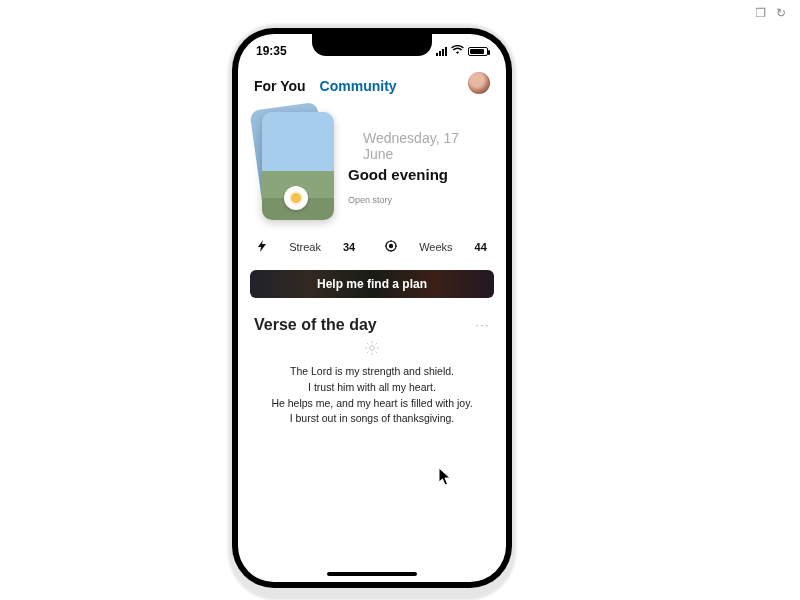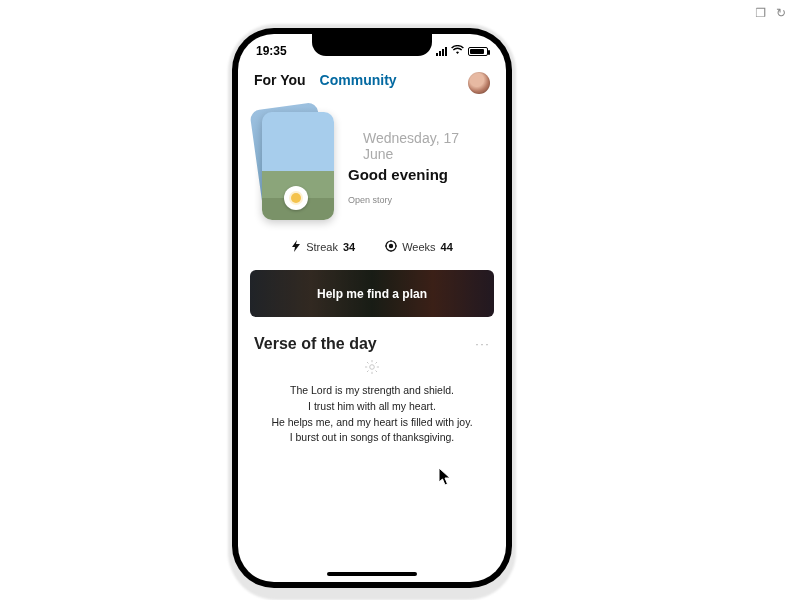--- a/index.html
+++ b/index.html
@@ -96,21 +96,21 @@
     background:#000; border-radius:1px;
   }
   .battery i {
     position:absolute; left:1px; top:1px; bottom:1px; width: 14px;
     background:#000; border-radius:1px;
   }
 
   
   .nav {
     display: flex;
-    align-items: flex-start;
+    align-items: flex-end;
     padding: 4px 16px 8px 16px;
     gap: 28px;
   }
   .tabs { display:flex; gap:14px; flex:1; }
   .tab {
     font-size: 14px;
     font-weight: 700;
     color: #0369a1;
     cursor: pointer;
   }
@@ -188,29 +188,29 @@
 
   
   .stats {
     display: flex;
     gap: 30px;
     justify-content: center;
     padding: 14px 0 8px 0;
     font-size: 11px;
     color: #333;
   }
-  .stat { display:flex; align-items:center; gap:5px; }
+  .stat { display:flex; align-items:center; gap:22px; }
   .stat .label { color:#333; }
   .stat .value { font-weight:700; color:#111; }
   .stat .ic { font-size:11px; }
 
   
   .plan-banner {
     margin: 8px 12px 0 12px;
-    height: 47px;
+    height: 28px;
     border-radius: 6px;
     background:
       linear-gradient(rgba(0,0,0,0.45),rgba(0,0,0,0.45)),
       linear-gradient(90deg,#3a4048,#5a4a3c,#2c3326,#6b3a2a,#3d2c3c);
     display: flex;
     align-items: center;
     justify-content: center;
     color: #fff;
     font-weight: 700;
     font-size: 12px;

